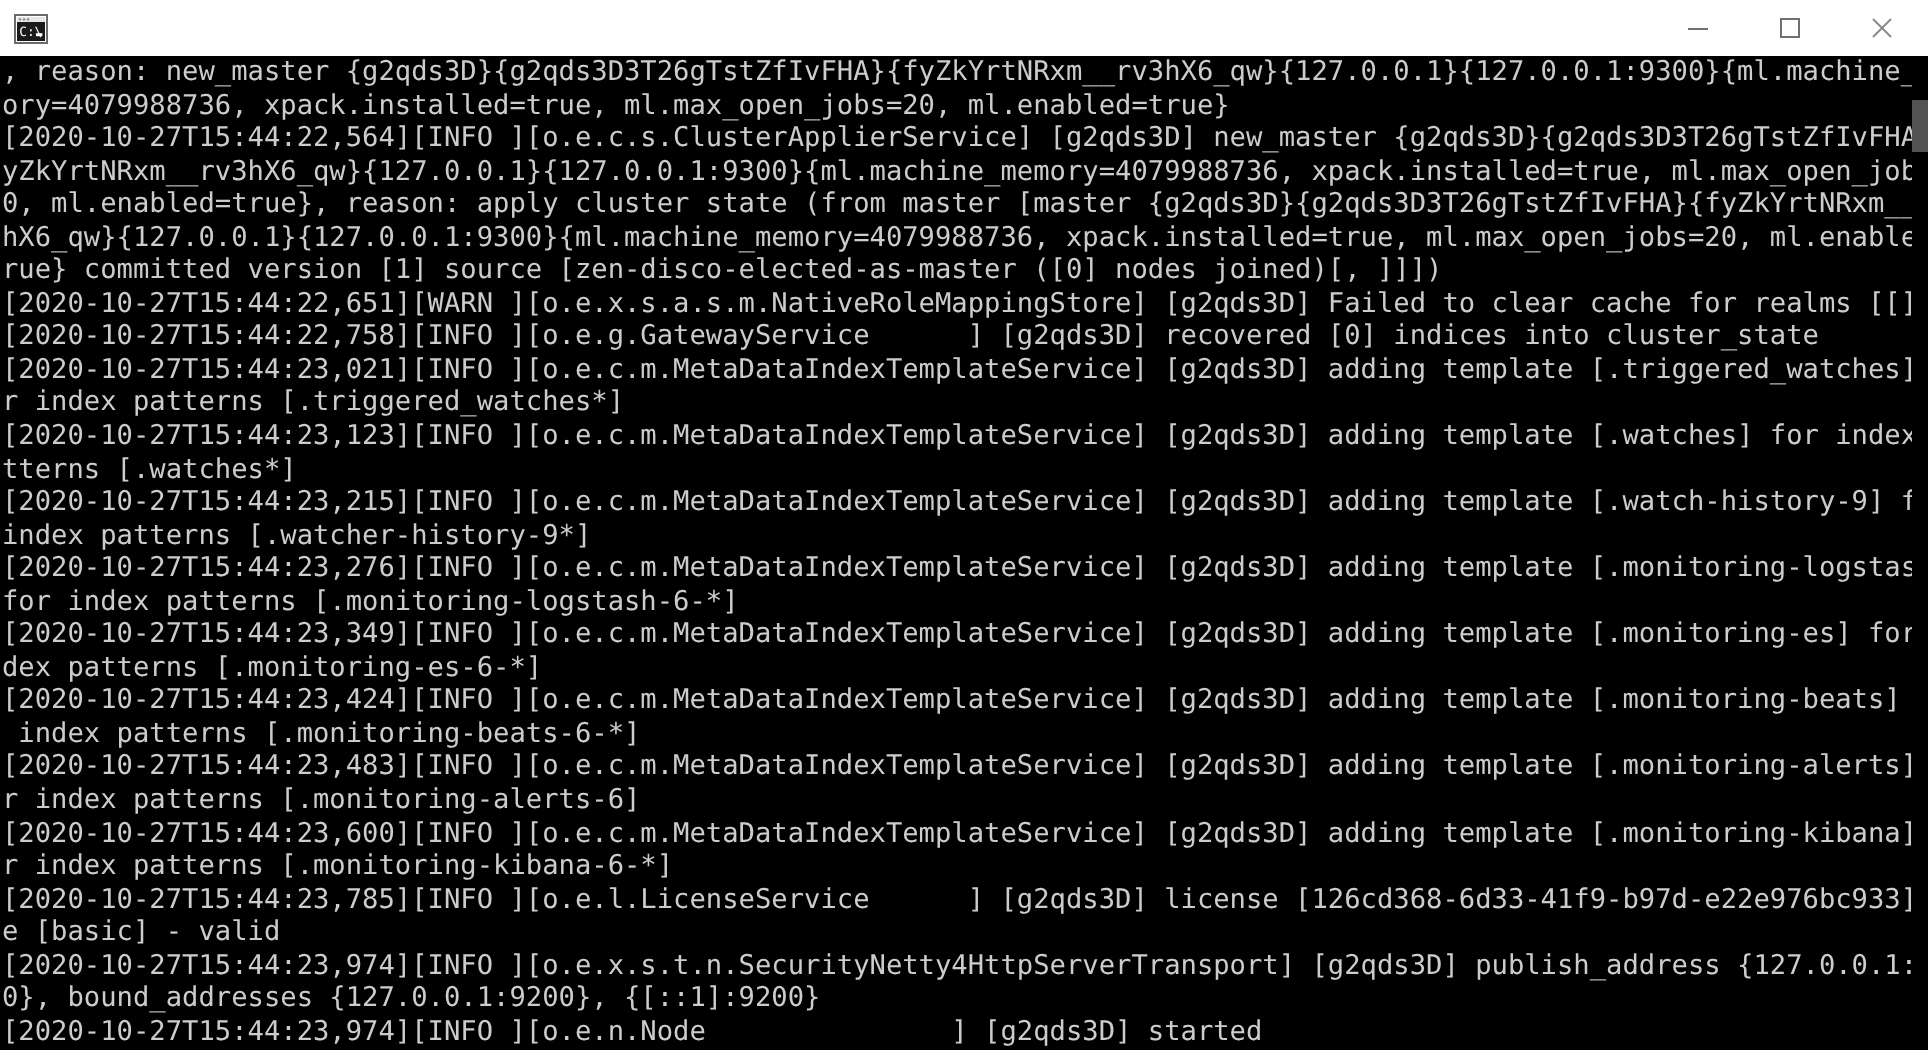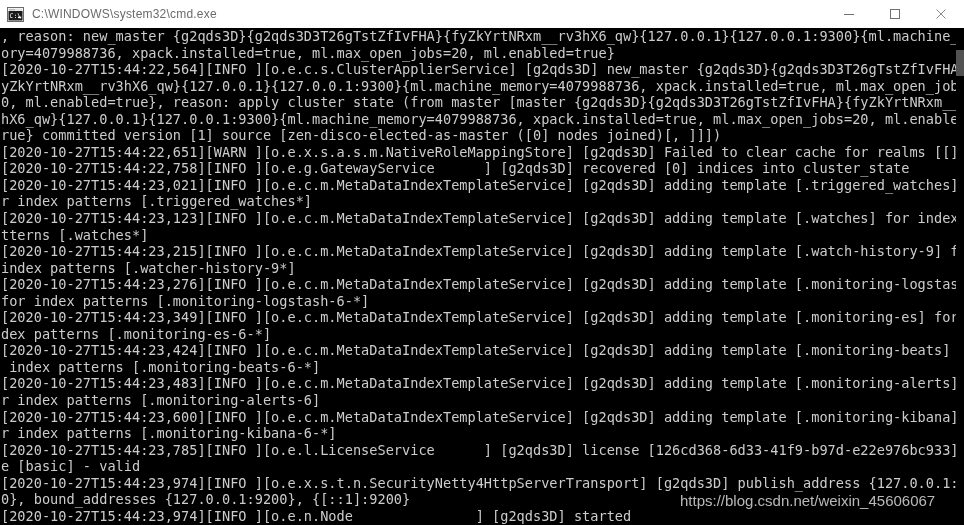--- a/index.html
+++ b/index.html
@@ -138,21 +138,20 @@
           <rect x="0.5" y="0.5" width="16" height="14" fill="#ffffff" stroke="#6b6b6b" stroke-width="1"></rect>
           <rect x="1.5" y="1.5" width="14" height="2.5" fill="#e6e6e6"></rect>
           <circle cx="3" cy="2.7" r="0.6" fill="#888888"></circle>
           <circle cx="5" cy="2.7" r="0.6" fill="#888888"></circle>
           <circle cx="7" cy="2.7" r="0.6" fill="#888888"></circle>
           <rect x="1.5" y="4" width="14" height="9.5" fill="#1a1a1a"></rect>
           <text x="2.6" y="11.2" font-family="DejaVu Sans Mono, monospace" font-size="6.4" fill="#ffffff">C:\</text>
           <rect x="11" y="9.6" width="3.2" height="1.5" fill="#ffffff"></rect>
         </svg>
       </span>
-      <span id="title-text">C:\WINDOWS\system32\cmd.exe</span>
     </div>
 
     <div id="titlebar-spacer"></div>
 
     <div id="titlebar-buttons">
       <div class="caption-btn">
         <svg width="12" height="12" viewBox="0 0 12 12" xmlns="http://www.w3.org/2000/svg">
           <line x1="1" y1="6.5" x2="11" y2="6.5" stroke="#707070" stroke-width="1"></line>
         </svg>
       </div>
@@ -200,15 +199,14 @@
 e [basic] - valid
 [2020-10-27T15:44:23,974][INFO ][o.e.x.s.t.n.SecurityNetty4HttpServerTransport] [g2qds3D] publish_address {127.0.0.1:920
 0}, bound_addresses {127.0.0.1:9200}, {[::1]:9200}
 [2020-10-27T15:44:23,974][INFO ][o.e.n.Node               ] [g2qds3D] started</pre>
   </div>
 
   <div id="scrollbar-track">
     <div id="scrollbar-thumb"></div>
   </div>
 
-  <div id="watermark">https://blog.csdn.net/weixin_45606067</div>
 
 </div>
 
 </body></html>

